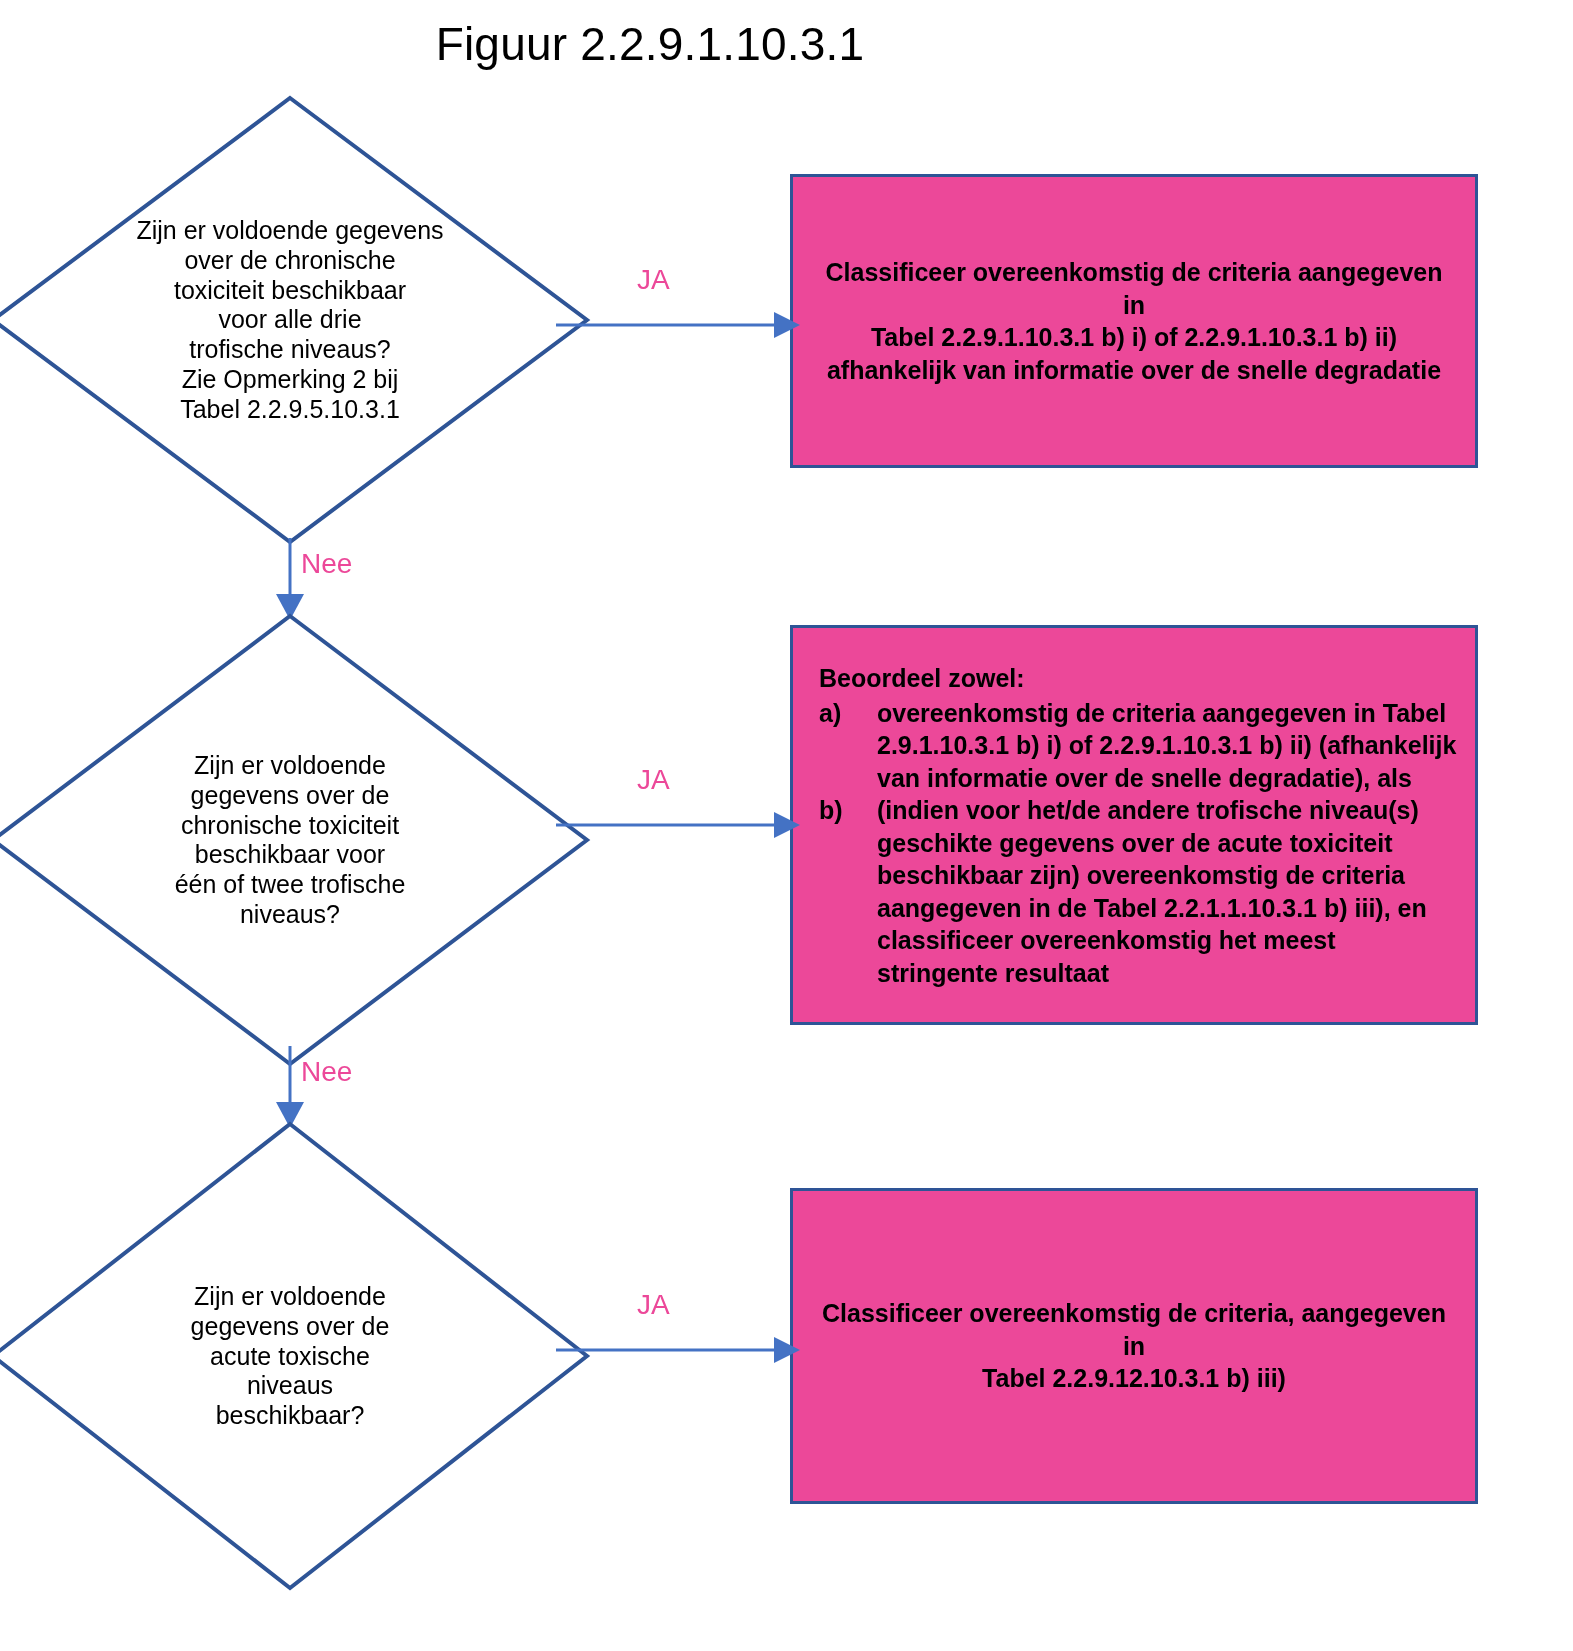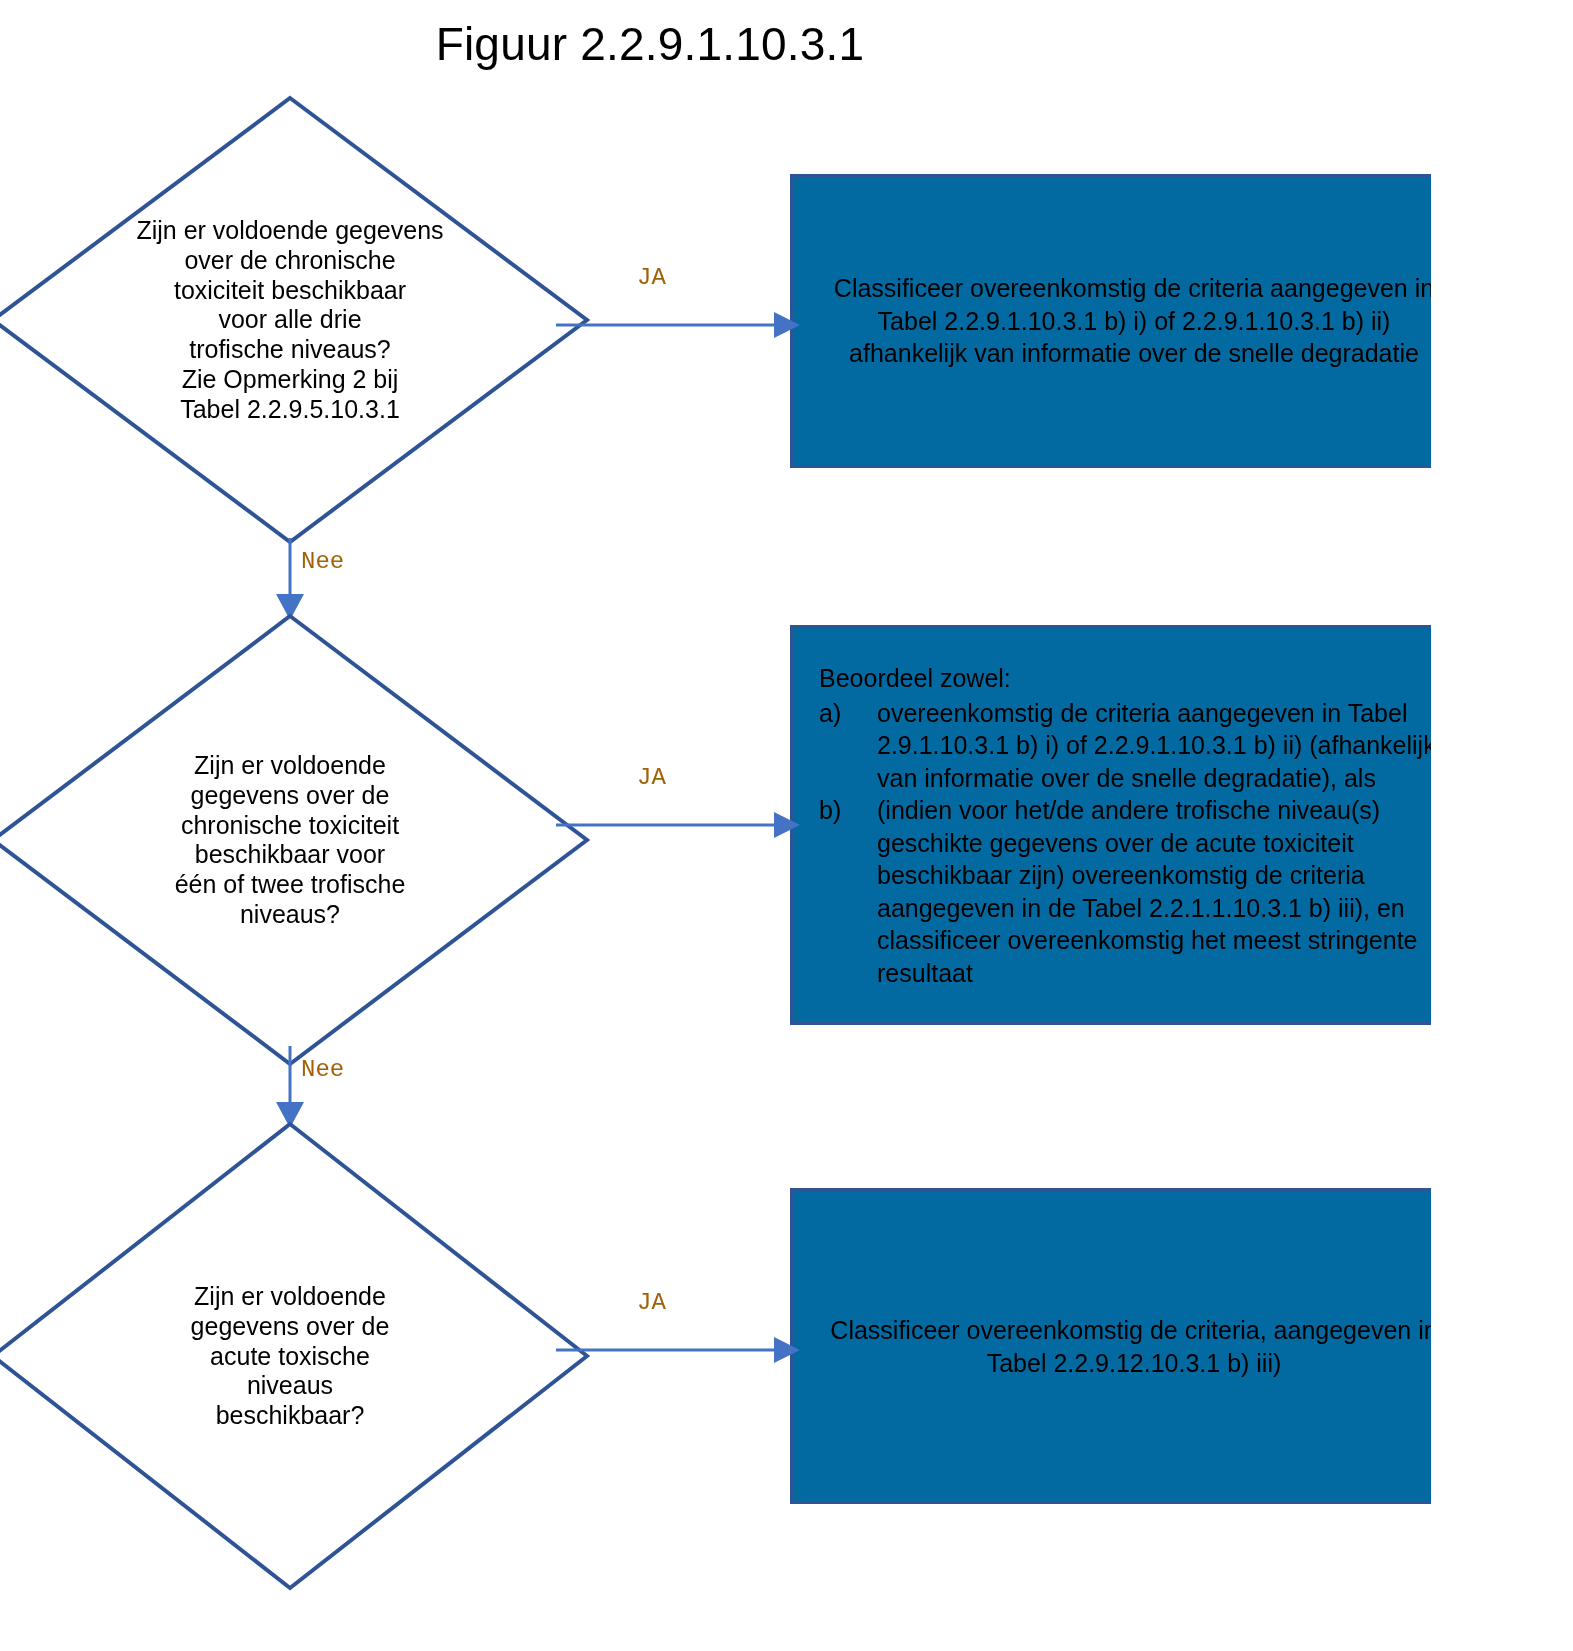--- a/index.html
+++ b/index.html
@@ -10,20 +10,21 @@
   body {
     font-family: "Liberation Sans", sans-serif;
     color: #000000;
   }
   #page {
     position: relative;
     width: 1431px;
     height: 1651px;
     overflow: hidden;
     background: #ffffff;
+    padding-left: 48px;
   }
   .title {
     position: absolute;
     left: 0;
     top: 18px;
     width: 1300px;
     text-align: center;
     font-size: 46px;
     line-height: 1.15;
     color: #000000;
@@ -50,22 +51,23 @@
     font-size: 25px;
     line-height: 1.19;
     white-space: pre-line;
     color: #000000;
   }
 
   
   .procbox {
     position: absolute;
     border: 3px solid #2E5496;
-    background: #0369a1;
+    background: #ec4899;
     box-sizing: border-box;
+    font-weight: bold;
   }
   .box-text-center {
     position: absolute;
     left: 4%;
     right: 4%;
     top: 50%;
     transform: translateY(-50%);
     text-align: center;
     font-size: 25px;
     line-height: 1.30;
@@ -89,25 +91,24 @@
   .list-marker {
     flex: 0 0 58px;
     text-align: left;
   }
   .list-body { flex: 1 1 auto; }
 
   
   .connector { position: absolute; overflow: visible; }
   .edge-label {
     position: absolute;
-    font-size: 24px;
+    font-size: 28px;
     line-height: 1;
-    color: #a16207;
+    color: #ec4899;
     white-space: nowrap;
-    font-family: Liberation Mono, monospace;
   }
 </style>
 </head>
 <body>
 
 <div id="page">
 
   <div class="title">Figuur 2.2.9.1.10.3.1</div>
 
   <div class="diamond" style="left:-10px; top:95px; width:600px; height:450px;">

